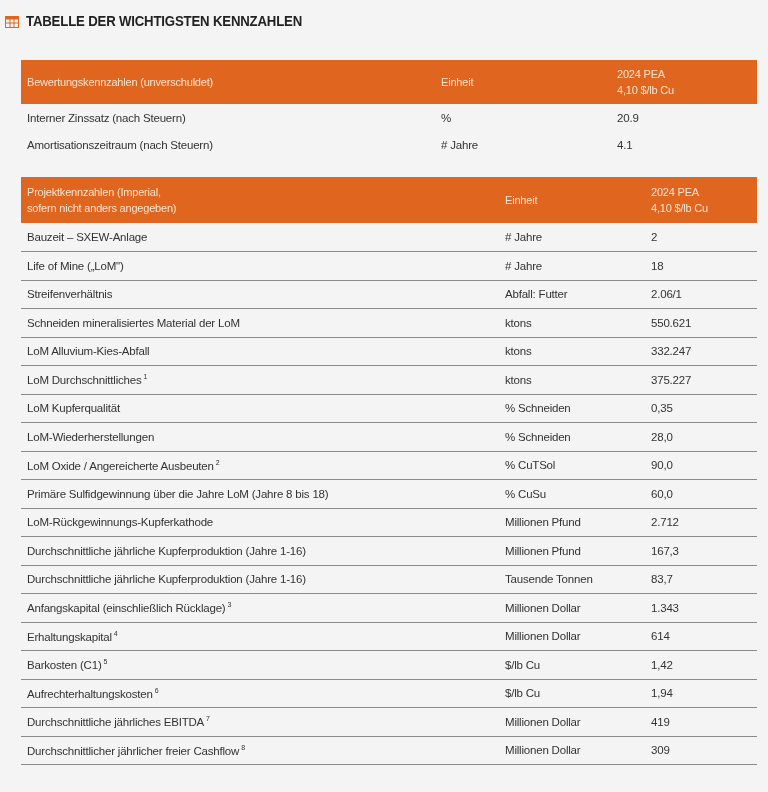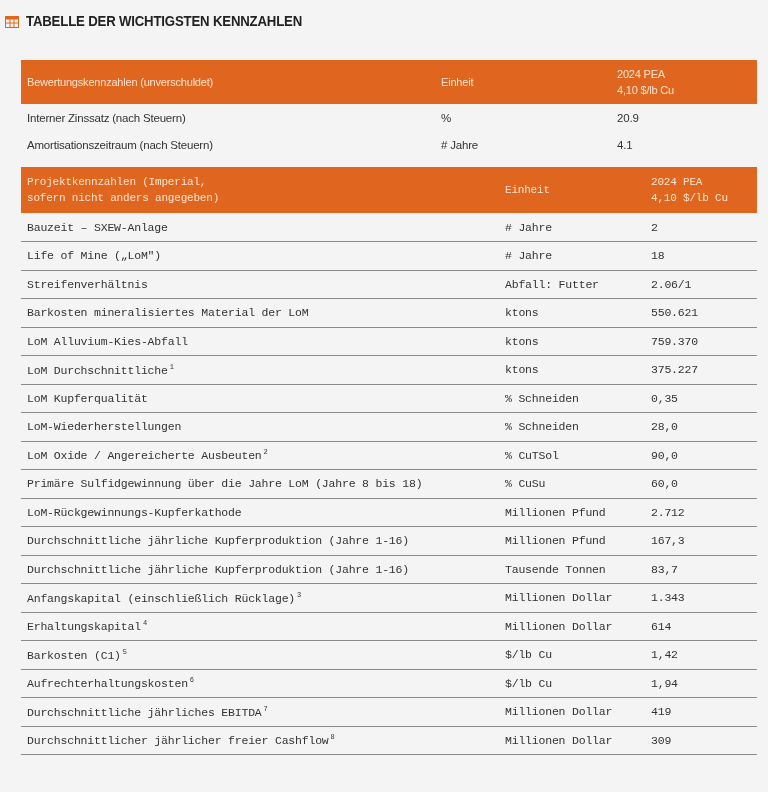--- a/index.html
+++ b/index.html
@@ -81,21 +81,21 @@
         <td><span>20.9</span></td>
       </tr>
       <tr class="r1">
         <td><span>Amortisationszeitraum (nach Steuern)</span></td>
         <td><span># Jahre</span></td>
         <td><span>4.1</span></td>
       </tr>
     </tbody>
 </table>
 
-<table class="tbl" id="tbl2" style="top:167px;font-family:Liberation Mono, monospace;">
+<table class="tbl" id="tbl2" style="top:177px;">
   <colgroup>
     <col style="width:478px">
     <col style="width:146px">
     <col style="width:112px">
   </colgroup>
   <tbody id="sec2">
     <tr class="hdr h2">
       <td>
         <div>Projektkennzahlen (Imperial,</div>
         <div>sofern nicht anders angegeben)</div>
@@ -115,31 +115,31 @@
         <td><span>Life of Mine („LoM")</span></td>
         <td><span># Jahre</span></td>
         <td><span>18</span></td>
       </tr>
       <tr class="r2">
         <td><span>Streifenverhältnis</span></td>
         <td><span>Abfall: Futter</span></td>
         <td><span>2.06/1</span></td>
       </tr>
       <tr class="r2">
-        <td><span>Barkosten mineralisiertes Material der LoM</span></td>
+        <td><span>Schneiden mineralisiertes Material der LoM</span></td>
         <td><span>ktons</span></td>
         <td><span>550.621</span></td>
       </tr>
       <tr class="r2">
         <td><span>LoM Alluvium-Kies-Abfall</span></td>
         <td><span>ktons</span></td>
-        <td><span>759.370</span></td>
-      </tr>
-      <tr class="r2">
-        <td><span>LoM Durchschnittliche</span><sup>1</sup></td>
+        <td><span>332.247</span></td>
+      </tr>
+      <tr class="r2">
+        <td><span>LoM Durchschnittliches</span><sup>1</sup></td>
         <td><span>ktons</span></td>
         <td><span>375.227</span></td>
       </tr>
       <tr class="r2">
         <td><span>LoM Kupferqualität</span></td>
         <td><span>% Schneiden</span></td>
         <td><span>0,35</span></td>
       </tr>
       <tr class="r2">
         <td><span>LoM-Wiederherstellungen</span></td>

